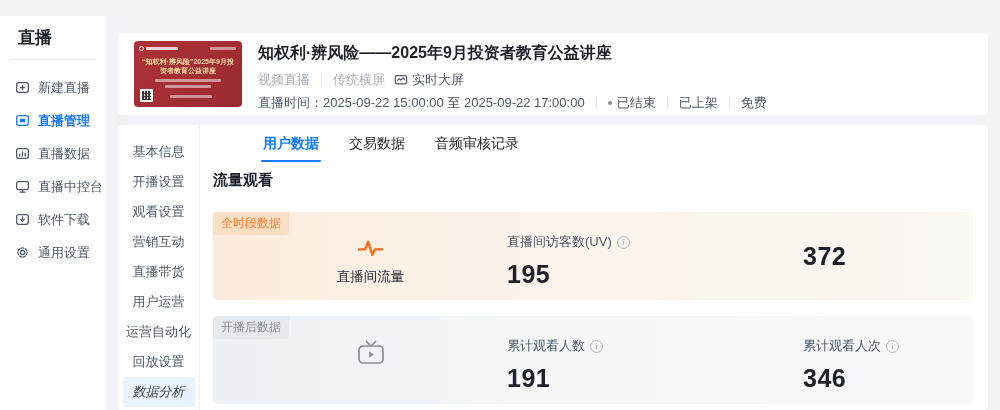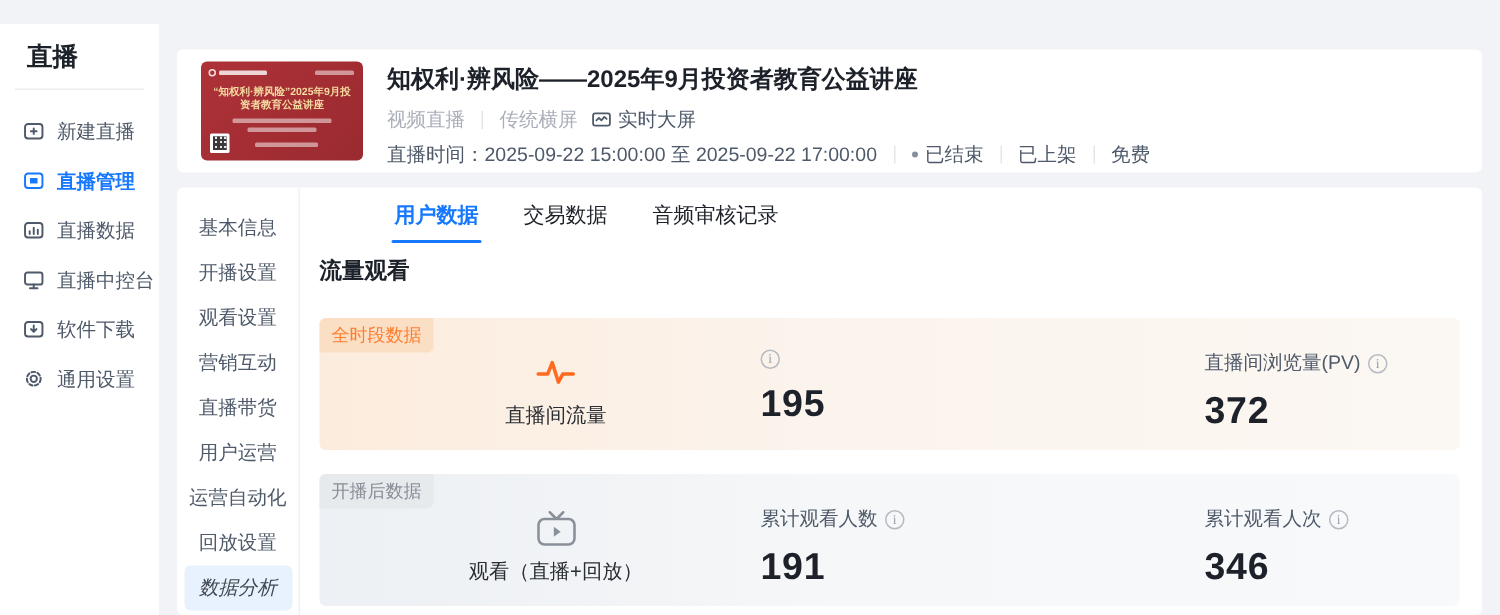--- a/index.html
+++ b/index.html
@@ -251,46 +251,42 @@
       <span class="ic">
         <svg width="27" height="27" viewBox="0 0 30 30" fill="none" stroke="#ff6a1f" stroke-width="2.6" stroke-linecap="round" stroke-linejoin="round">
           <path d="M2 16h7l3.4-8.5 4.6 14.5 3.2-6h7.8"></path>
         </svg>
       </span>
       <div class="ib-label">直播间流量</div>
     </div>
 
     <div class="metric metric-1">
       <div class="metric-label">
+        <span>直播间访客数(UV)</span>
         <span class="info-icon"></span>
       </div>
       <div class="metric-value">195</div>
     </div>
 
     <div class="metric metric-2">
-      <div class="metric-label">
-        <span>直播间浏览量(PV)</span>
-        <span class="info-icon"></span>
-      </div>
       <div class="metric-value">372</div>
     </div>
   </div>
 
   <div class="panel panel-2">
     <div class="badge badge-2">开播后数据</div>
 
     <div class="icon-block">
       <span class="ic">
         <svg width="30" height="27" viewBox="0 0 30 27" fill="none" stroke="#8a9099" stroke-width="1.7" stroke-linecap="round" stroke-linejoin="round">
           <rect x="3" y="7" width="24" height="17" rx="4"></rect>
           <path d="M10.5 2.5l4 4M19.5 2.5l-4 4"></path>
           <path d="M13.2 12.2l4.6 3.3-4.6 3.3z" fill="#8a9099" stroke="none"></path>
         </svg>
       </span>
-      <div class="ib-label">观看（直播+回放）</div>
     </div>
 
     <div class="metric metric-1">
       <div class="metric-label">
         <span>累计观看人数</span>
         <span class="info-icon"></span>
       </div>
       <div class="metric-value">191</div>
     </div>
 

